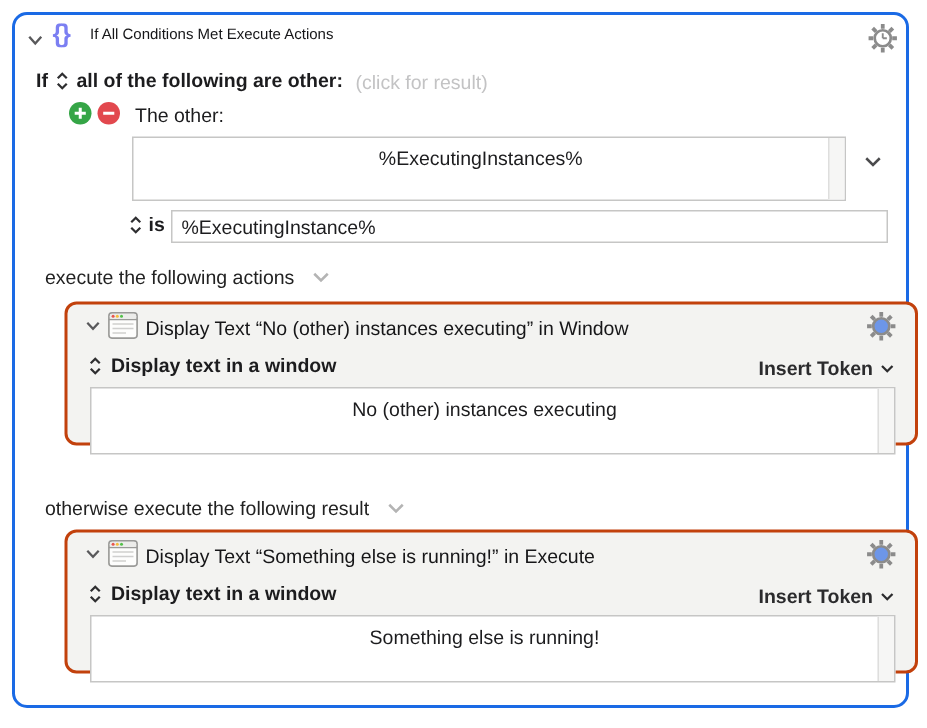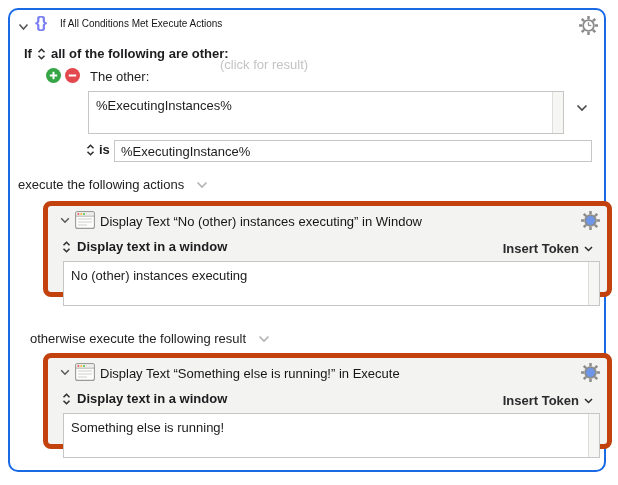--- a/index.html
+++ b/index.html
@@ -36,41 +36,41 @@
     display:flex; align-items:center; justify-content:center; cursor:pointer;
   }
   .circle-btn.add { background:var(--add_button,#35a546); }
   .circle-btn.remove { background:var(--remove_button,#e2484e); }
 
   
   .field-wrap { position:absolute; background:#ffffff; border:1px solid #c6c6c5; }
   .field-wrap textarea, .field-wrap input {
     width:100%; height:100%; border:none; outline:none; resize:none;
     font-family:"Liberation Sans", sans-serif; font-size:13px; color:#1c1c1e;
-    padding:6px 18px 4px 7px; background:transparent;
+    padding:6px 18px 4px 7px; background:transparent;text-align:center;
   }
   .scroll-strip {
     position:absolute; top:0; right:0; bottom:0; width:11px;
     background:#f6f6f5; border-left:1px solid #dededd;
   }
   .op-input {
     position:absolute; border:1px solid #c6c6c5; background:#fff;
   }
   .op-input input {
     width:100%; height:100%; border:none; outline:none;
     font-family:"Liberation Sans", sans-serif; font-size:13px; color:#1c1c1e;
     padding:1px 6px; background:transparent;
   }
 
   .sect-row { display:flex; align-items:center; gap:12px; font-size:13px; color:#222; }
 
   
   .block {
     position:absolute; left:33px; width:569px; height:96px;
-    background:#f3f3f1; border:5px solid #c2410c; border-radius:8px;
+    background:#f3f3f1; border:2px solid #c2410c; border-radius:8px;
   }
   .block-header { position:absolute; left:0; top:0; right:0; height:30px; cursor:pointer; }
   .block-title { font-size:13px; color:#161618; }
   .mode-row { display:flex; align-items:center; gap:6px; }
   .insert-token { display:flex; align-items:center; gap:5px; cursor:pointer; font-weight:bold; color:#2b2b2d; }
 </style>
 </head>
 <body>
 
 <div class="canvas">
@@ -104,21 +104,21 @@
     <div class="abs ifrow" style="left:14px; top:36px;">
       <span class="bold">If</span>
       <span class="popup">
         <svg width="9" height="12" viewBox="0 0 9 12">
             <polyline points="1.5,4.2 4.5,1.2 7.5,4.2" fill="none" stroke="#2e2e30" stroke-width="1.5"></polyline>
             <polyline points="1.5,7.8 4.5,10.8 7.5,7.8" fill="none" stroke="#2e2e30" stroke-width="1.5"></polyline>
           </svg>
       </span>
       <span class="bold">all of the following are other:</span>
     </div>
-    <span class="abs hint" style="left:210px; top:37px;margin-top:10px;">(click for result)</span>
+    <span class="abs hint" style="left:227px; top:37px;">(click for result)</span>
 
     <div class="abs circle-btn add" style="left:36px; top:58px;">
       <svg width="9" height="9" viewBox="0 0 9 9">
           <line x1="4.5" y1="0.8" x2="4.5" y2="8.2" stroke="#fff" stroke-width="2"></line>
           <line x1="0.8" y1="4.5" x2="8.2" y2="4.5" stroke="#fff" stroke-width="2"></line>
         </svg>
     </div>
     <div class="abs circle-btn remove" style="left:55px; top:58px;">
       <svg width="9" height="9" viewBox="0 0 9 9">
           <line x1="0.8" y1="4.5" x2="8.2" y2="4.5" stroke="#fff" stroke-width="2"></line>
@@ -140,21 +140,21 @@
       <svg width="9" height="12" viewBox="0 0 9 12">
           <polyline points="1.5,4.2 4.5,1.2 7.5,4.2" fill="none" stroke="#2e2e30" stroke-width="1.5"></polyline>
           <polyline points="1.5,7.8 4.5,10.8 7.5,7.8" fill="none" stroke="#2e2e30" stroke-width="1.5"></polyline>
         </svg>
     </span>
     <span class="abs bold" style="left:89px; top:132px;">is</span>
     <div class="op-input" style="left:104px; top:130px; width:478px; height:22px;">
       <input spellcheck="false" value="%ExecutingInstance%" style="">
     </div>
 
-    <div class="abs sect-row" style="left:8px; top:167px;">
+    <div class="abs sect-row" style="left:20px; top:167px;">
       <span>execute the following actions</span>
       <span style="cursor:pointer;">
         <svg width="12" height="8" viewBox="0 0 12 8">
             <polyline points="1.5,1.5 6,6 10.5,1.5" fill="none" stroke="#b4b4b4" stroke-width="1.7"></polyline>
           </svg>
       </span>
     </div>
 
     <div class="block" style="top:191px;">
       <div class="block-header">

